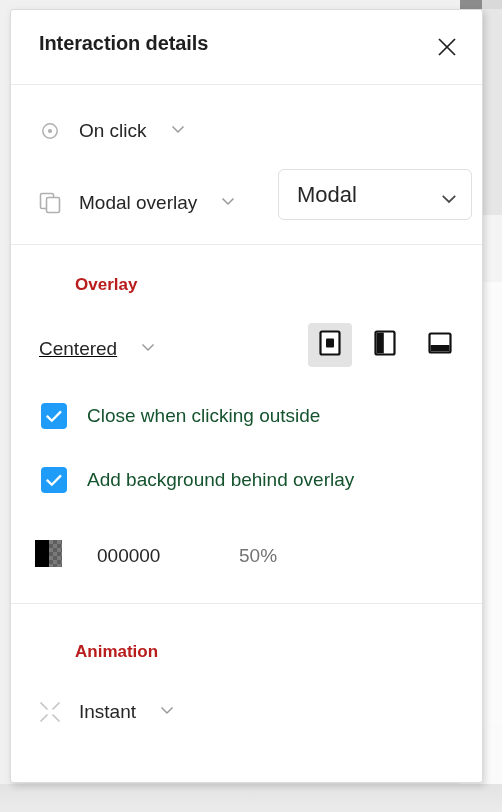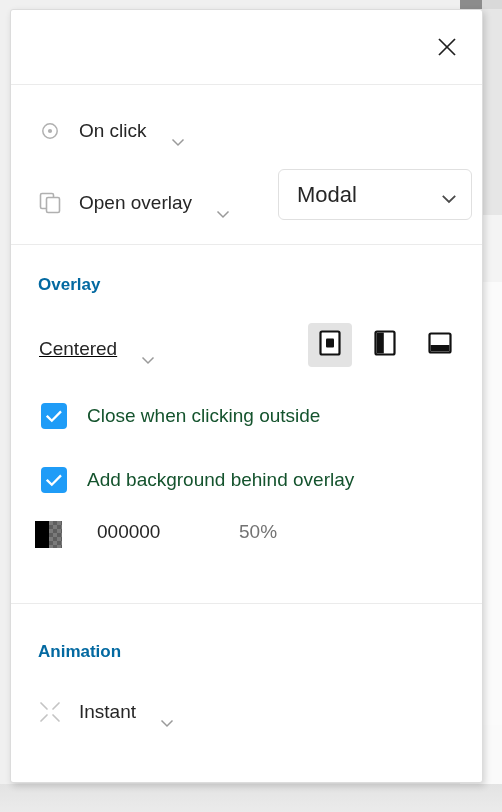--- a/index.html
+++ b/index.html
@@ -142,21 +142,21 @@
     height: 22px;
     flex: 0 0 22px;
     display: flex;
     align-items: center;
     justify-content: center;
     margin-right: 18px;
   }
 
   .dropdown-inline {
     display: flex;
-    align-items: flex-end;
+    align-items: flex-start;
     gap: 24px;
     cursor: pointer;
   }
   .dropdown-inline .dd-label {
     font-size: 19px;
     color: #262626;
   }
   .chev {
     display: inline-block;
     width: 14px;
@@ -186,22 +186,23 @@
   }
   .select-box .sel-label {
     font-size: 22px;
     color: #262626;
   }
 
   
   .sec-heading {
     font-size: 17px;
     font-weight: bold;
-    color: #0369a1;
-    padding-left: 27px;
+    color: #b91c1c;
+    padding-left: 16px;
+    margin-left: 48px;
   }
 
   
   .row-position {
     height: 52px;
     position: relative;
     padding-left: 28px;
     display: flex;
     align-items: center;
   }
@@ -245,21 +246,21 @@
   }
   .check-label {
     font-size: 19px;
     color: #14532d;
   }
 
   
   .row-color {
     height: 46px;
     display: flex;
-    align-items: flex-start;
+    align-items: flex-end;
     padding-left: 24px;
     position: relative;
   }
   .swatch {
     width: 27px;
     height: 27px;
     flex: 0 0 27px;
     display: flex;
     cursor: pointer;
     overflow: hidden;
@@ -302,20 +303,21 @@
     <div class="bg-tile-c"></div>
   </div>
   <div class="bg-notch"></div>
   <div class="bg-notch2"></div>
   <div class="bg-bottom"></div>
 </div>
 
 <div class="panel">
 
   <div class="panel-header">
+    <div class="panel-title">Interaction details</div>
     <div class="close-btn">
       <svg width="22" height="22" viewBox="0 0 22 22">
         <line x1="3" y1="3" x2="19" y2="19" stroke="#1f1f1f" stroke-width="1.7"></line>
         <line x1="19" y1="3" x2="3" y2="19" stroke="#1f1f1f" stroke-width="1.7"></line>
       </svg>
     </div>
   </div>
 
   <div class="section">
     <div class="row row-trigger" style="padding-top:14px;">
@@ -336,21 +338,21 @@
     </div>
 
     <div class="row row-action">
       <span class="lead-icon">
         <svg width="22" height="22" viewBox="0 0 22 22">
           <rect x="1.5" y="1.5" width="13" height="15" rx="1.5" fill="none" stroke="#b0b0b0" stroke-width="1.6"></rect>
           <rect x="7.5" y="5.5" width="13" height="15" rx="1.5" fill="#ffffff" stroke="#b0b0b0" stroke-width="1.6"></rect>
         </svg>
       </span>
       <span class="dropdown-inline">
-        <span class="dd-label">Open overlay</span>
+        <span class="dd-label">Modal overlay</span>
         <span class="chev">
           <svg width="14" height="9" viewBox="0 0 14 9">
             <polyline points="1.5,1.5 7,7 12.5,1.5" fill="none" stroke="#9a9a9a" stroke-width="1.5"></polyline>
           </svg>
         </span>
       </span>
 
       <div class="select-box">
         <span class="sel-label">Modal</span>
         <span class="chev">

